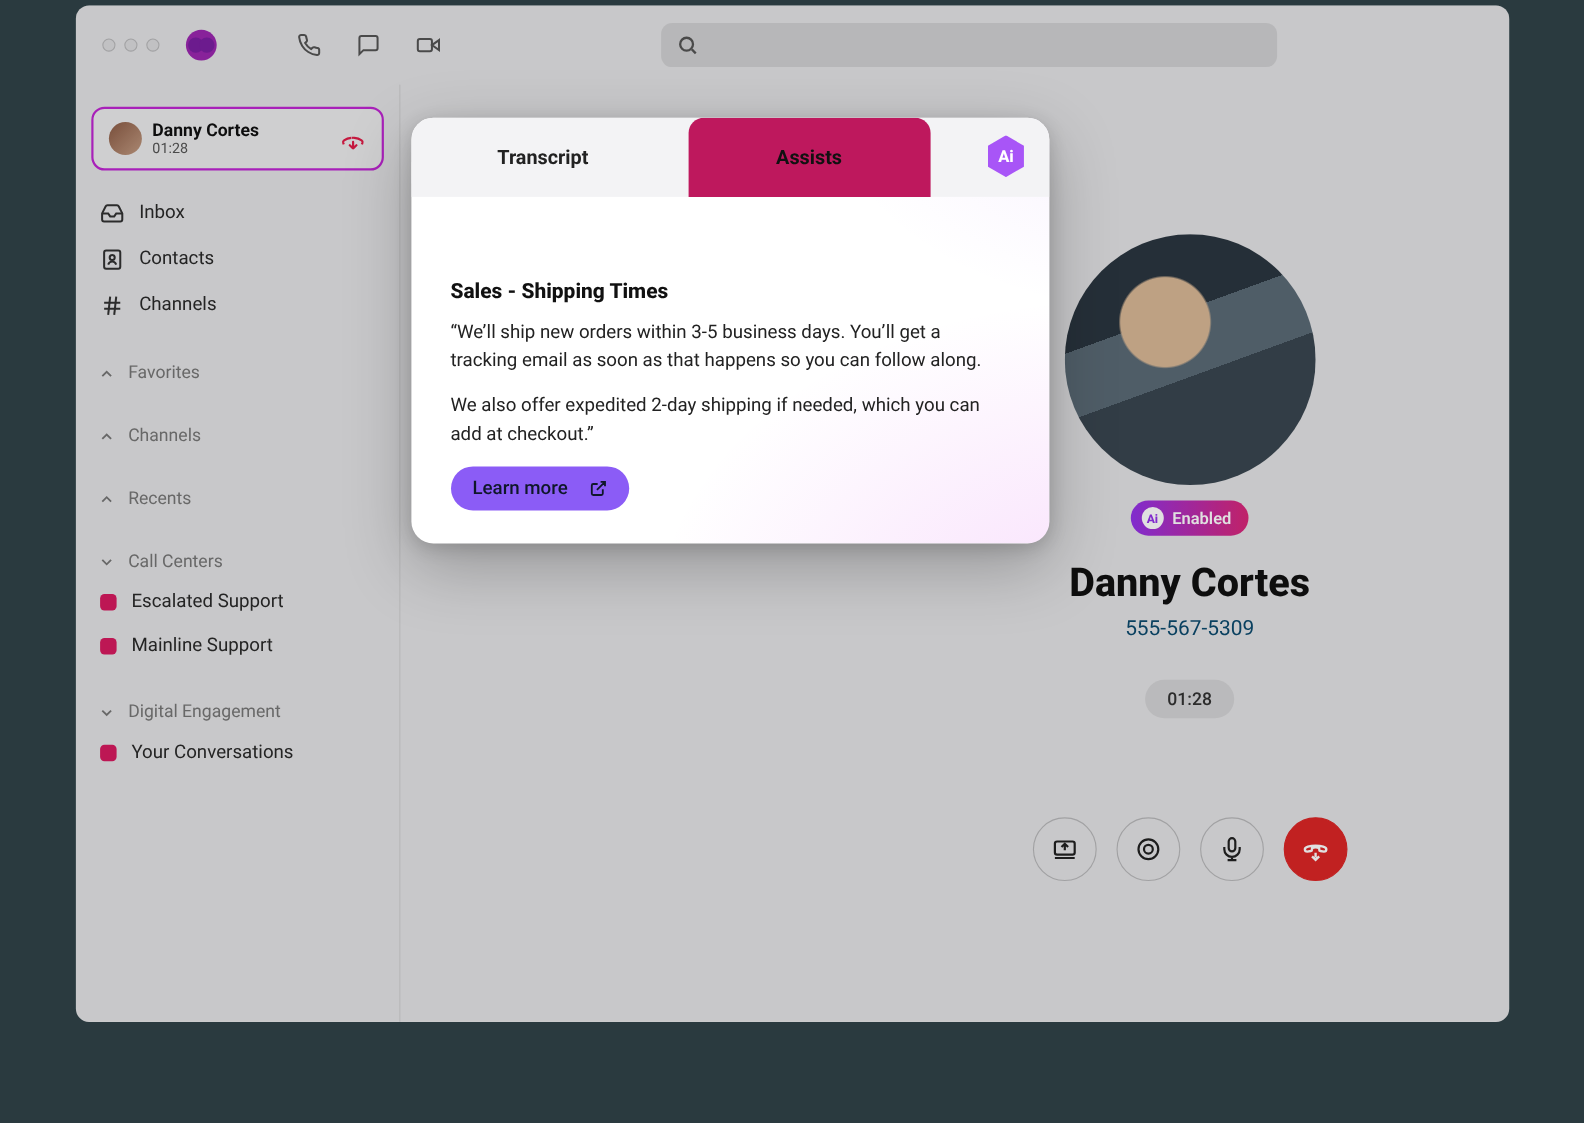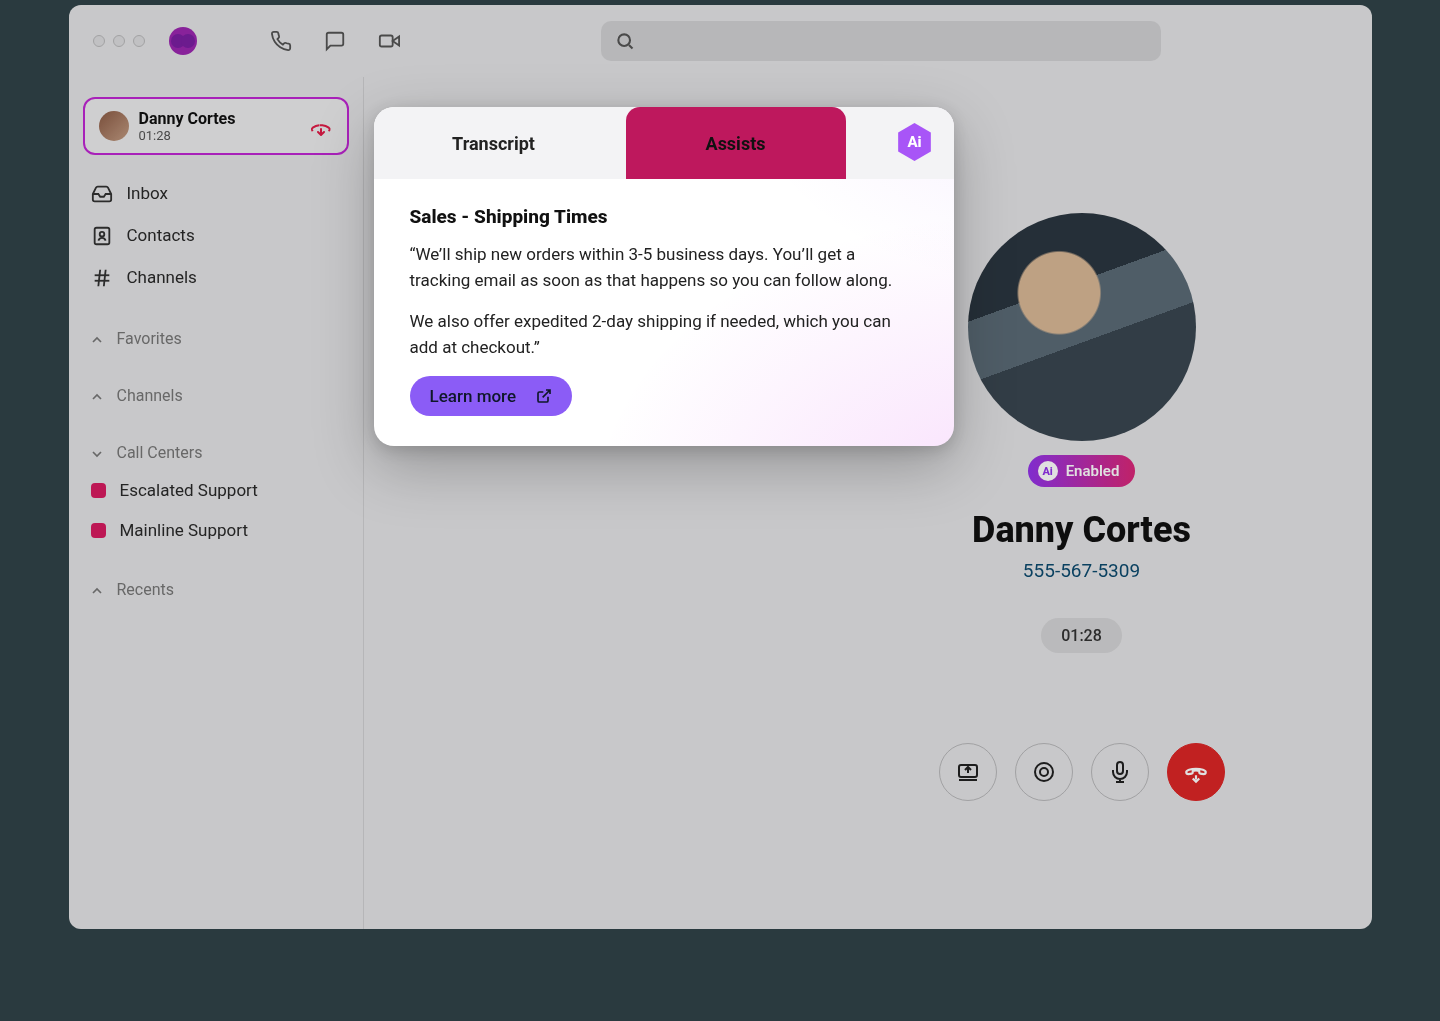--- a/index.html
+++ b/index.html
@@ -59,21 +59,21 @@
     .popover { position: absolute; left: 10px; top: 30px; width: 580px; background: #fff; border-radius: 20px; box-shadow: 0 20px 60px rgba(0,0,0,0.25), 0 4px 16px rgba(0,0,0,0.15); z-index: 20; overflow: hidden; }
     .popover::after { content: ""; position: absolute; left: -10px; top: 40px; width: 0; height: 0; border-top: 10px solid transparent; border-bottom: 10px solid transparent; border-right: 10px solid #f5f5f7; }
     .popover::before { content: ""; position: absolute; inset: 0; background: radial-gradient(ellipse 700px 500px at 110% 120%, rgba(217,70,239,0.18), transparent 60%), radial-gradient(ellipse 600px 400px at 120% -10%, rgba(168,85,247,0.10), transparent 55%); pointer-events: none; }
     .pop-header { height: 72px; display: flex; background: #f3f3f5; position: relative; }
     .pop-tab { flex: 1; height: 100%; display: flex; align-items: center; justify-content: center; font-size: 18px; font-weight: 700; color: #111; cursor: pointer; position: relative; }
     .pop-tab.inactive { color: #222; }
     .pop-tab.active { background: #be185d; border-radius: 14px 14px 0 0; max-width: 220px; margin-left: 12px; }
     .pop-tab-spacer { width: 108px; }
     .pop-ai-badge { position: absolute; right: 20px; top: 16px; width: 38px; height: 38px; background: #a855f7; border-radius: 10px; display: flex; align-items: center; justify-content: center; color: #fff; font-weight: 800; font-size: 15px; transform: rotate(0deg); clip-path: polygon(50% 0%, 93% 25%, 93% 75%, 50% 100%, 7% 75%, 7% 25%); }
     .pop-body { padding: 26px 36px 30px 36px; position: relative; }
-    .pop-title { font-size: 19px; font-weight: 800; color: #111; margin-bottom: 14px; }
+    .pop-title { font-size: 19px; font-weight: 800; color: #111; margin-bottom: 14px; margin-top: 48px; }
     .pop-text { font-size: 17px; line-height: 1.5; color: #222; margin-bottom: 16px; }
     .learn-btn { display: inline-flex; align-items: center; gap: 20px; padding: 10px 20px; border-radius: 26px; background: #8b5cf6; color: #0f172a; font-size: 17px; font-weight: 500; border: none; cursor: pointer; justify-content: space-between; }
   </style>
 </head>
 <body>
 
 <div class="app-window">
   <div class="scrim"></div>
 
   <div class="title-bar">
@@ -164,46 +164,58 @@
 
       <div class="collapse-section">
         <div class="collapse-header">
           <svg width="16" height="16" viewBox="0 0 24 24" fill="none" stroke="currentColor" stroke-width="2.5">
               <polyline points="18 15 12 9 6 15"></polyline>
             </svg>
           <span>Channels</span>
         </div>
       </div>
 
+      <div class="collapse-section">
+        <div class="collapse-header">
+          <svg width="16" height="16" viewBox="0 0 24 24" fill="none" stroke="currentColor" stroke-width="2.5">
+              <polyline points="18 15 12 9 6 15"></polyline>
+            </svg>
+          <span>Recents</span>
+        </div>
+      </div>
+
       <div class="collapse-section expanded">
         <div class="collapse-header">
           <svg width="16" height="16" viewBox="0 0 24 24" fill="none" stroke="currentColor" stroke-width="2.5">
               <polyline points="6 9 12 15 18 9"></polyline>
             </svg>
           <span>Call Centers</span>
         </div>
         <div class="sub-item">
           <div class="sub-dot"></div>
           <span>Escalated Support</span>
         </div>
         <div class="sub-item">
           <div class="sub-dot"></div>
           <span>Mainline Support</span>
         </div>
       </div>
 
-      <div class="collapse-section">
-        <div class="collapse-header">
-          <svg width="16" height="16" viewBox="0 0 24 24" fill="none" stroke="currentColor" stroke-width="2.5">
-              <polyline points="18 15 12 9 6 15"></polyline>
-            </svg>
-          <span>Recents</span>
-        </div>
-      </div>
-
+      <div class="collapse-section expanded">
+        <div class="collapse-header">
+          <svg width="16" height="16" viewBox="0 0 24 24" fill="none" stroke="currentColor" stroke-width="2.5">
+              <polyline points="6 9 12 15 18 9"></polyline>
+            </svg>
+          <span>Digital Engagement</span>
+        </div>
+        <div class="sub-item">
+          <div class="sub-dot"></div>
+          <span>Your Conversations</span>
+        </div>
+      </div>
     </div>
 
     <div class="main">
       <div class="contact-panel">
         <div class="contact-avatar"></div>
         <div class="enabled-pill">
           <span class="pill-icon">Ai</span>
           <span>Enabled</span>
         </div>
         <div class="contact-name">Danny Cortes</div>

